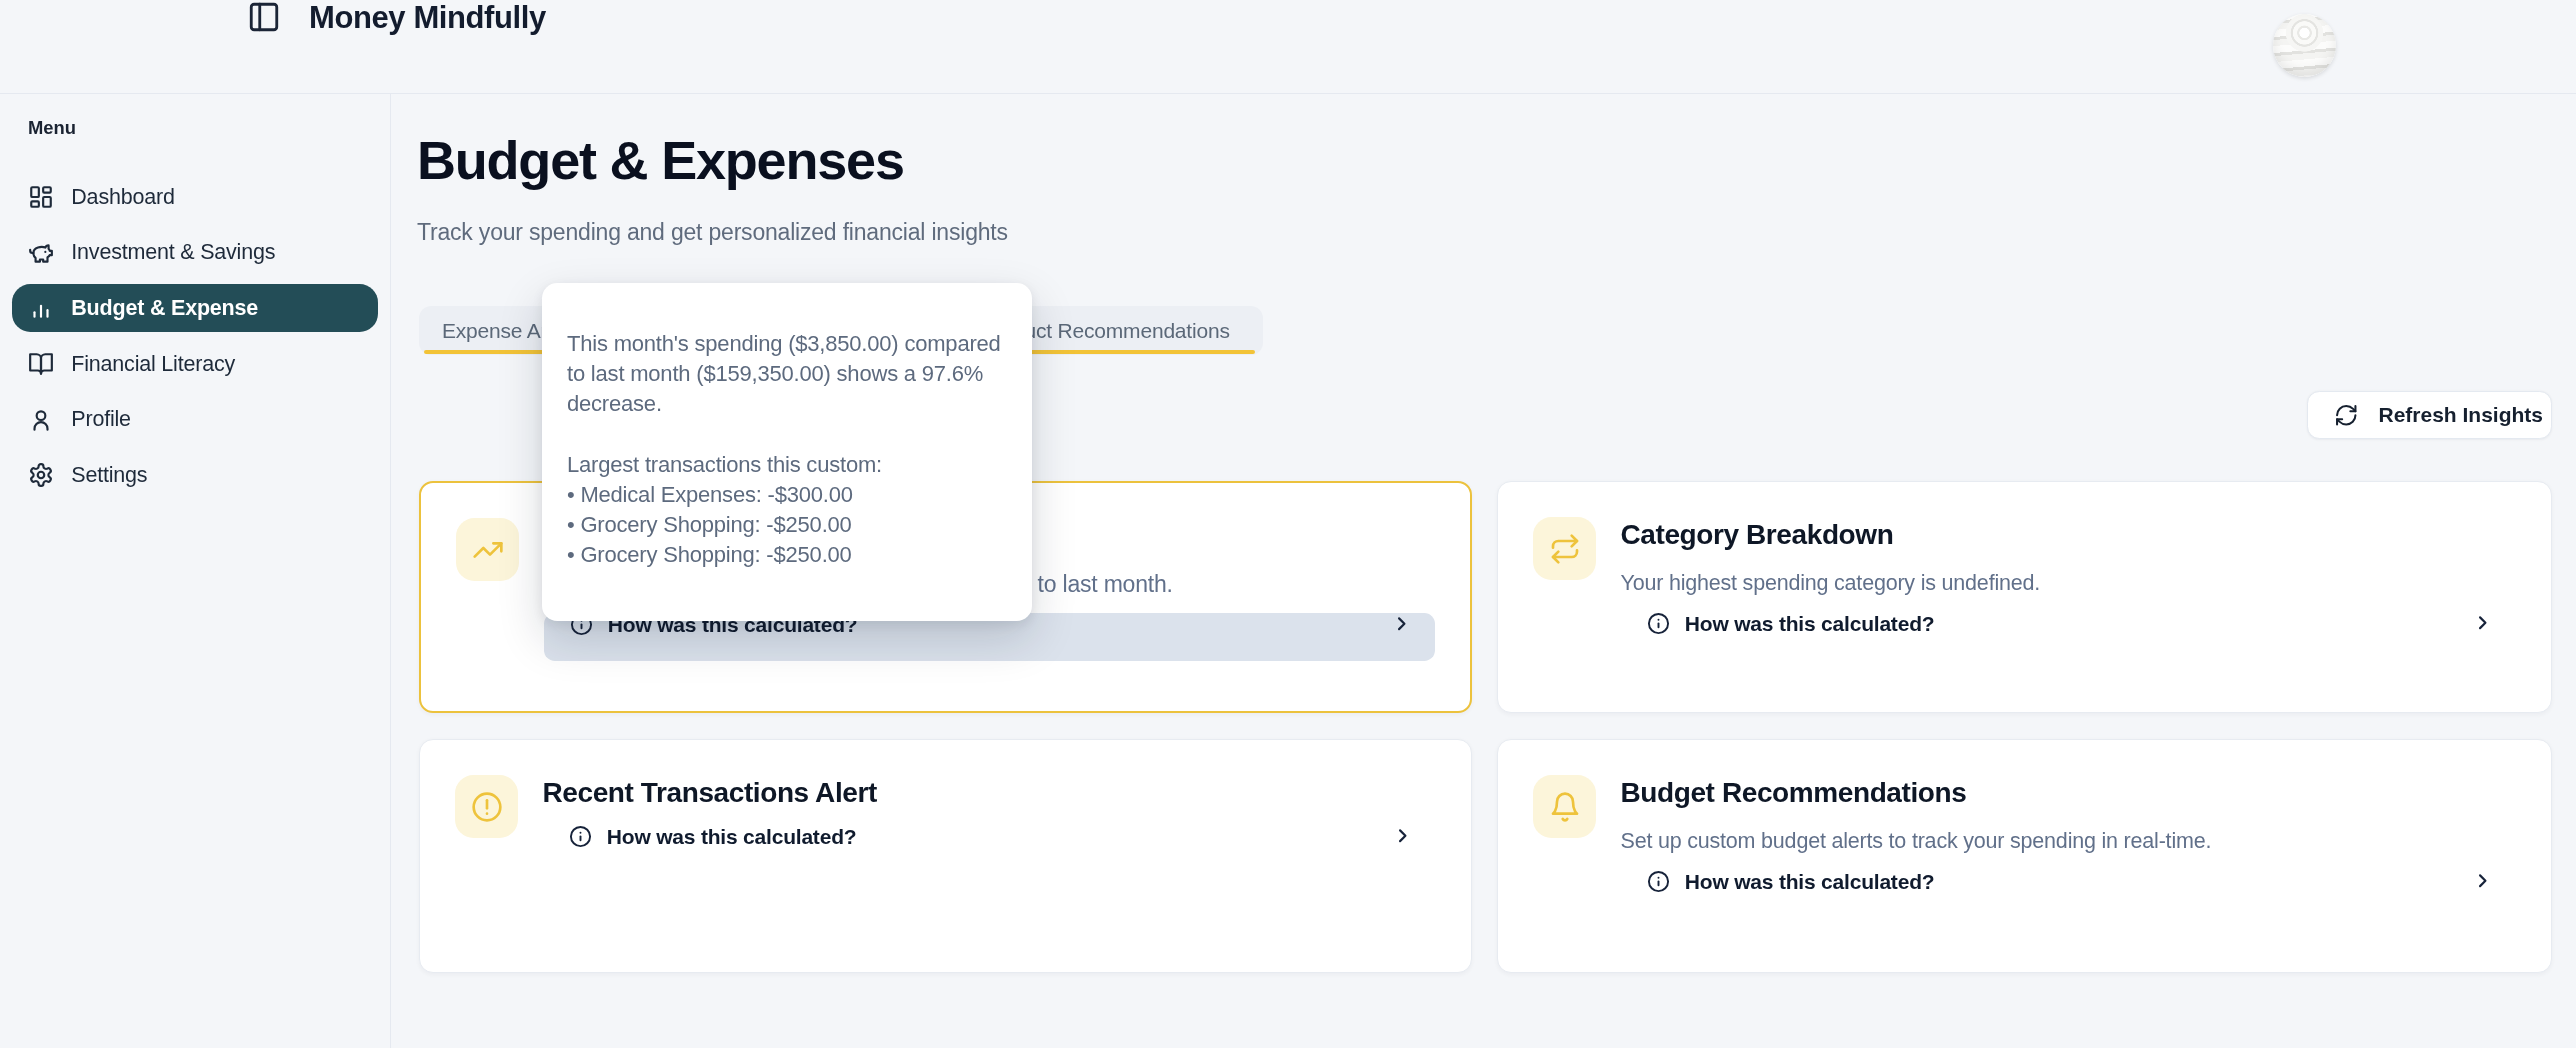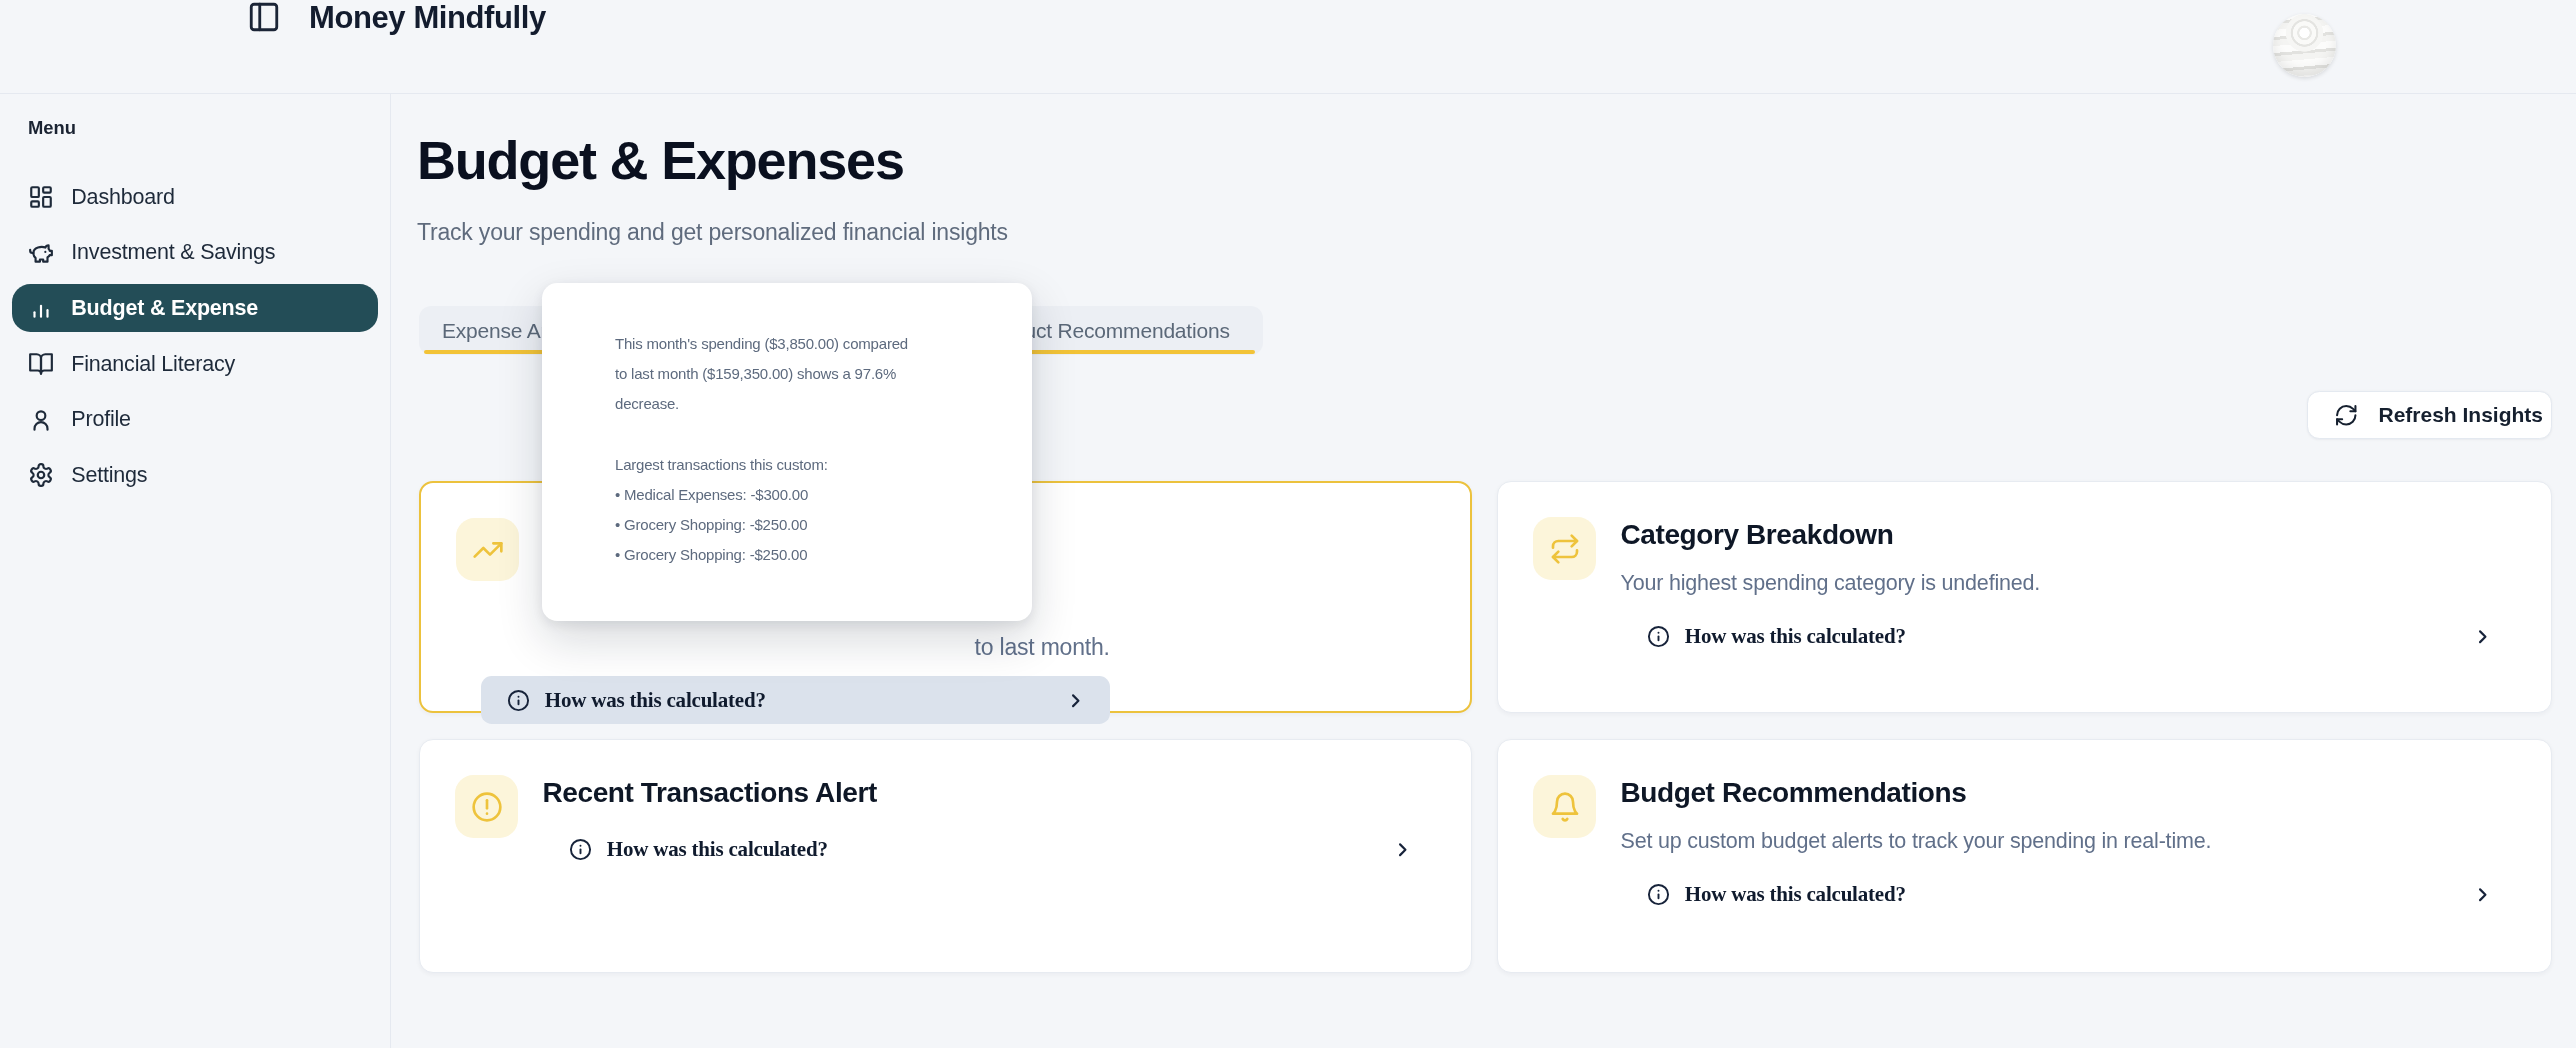--- a/index.html
+++ b/index.html
@@ -79,56 +79,56 @@
   .refresh-btn .r-text { margin-left:20px; font-size:21px; font-weight:700; color:#16202f; }
 
   
   .card {
     position:absolute; background:#ffffff;
     border:1.5px solid #e7ebf1; border-radius:14px;
     box-shadow:0 1.5px 4.6px rgba(16,24,40,.04);
     padding:35px 35px 0 35px;
     display:flex; align-items:flex-start;
   }
-  .card.highlight { border:2.3px solid #ecc23d;flex-direction:column; }
+  .card.highlight { border:2.3px solid #ecc23d; }
   .card-1 { left:419px; top:481px; width:1053px; height:232px; }
   .card-2 { left:1497px; top:481px; width:1055px; height:232px; }
   .card-3 { left:419px; top:739px; width:1053px; height:234px; }
   .card-4 { left:1497px; top:739px; width:1055px; height:234px; }
 
   .card-iconbox {
     flex:0 0 63px; width:63px; height:63px; border-radius:18.4px;
     background:#fcf5da; display:flex; align-items:center; justify-content:center;
   }
   .card-iconbox svg { width:32px; height:32px; color:#eec33c; }
   .card-body { flex:1; margin-left:24.5px; min-width:0; }
   .card-title { height:35px; font-size:28px; font-weight:700; color:#0e1726; letter-spacing:-0.4px; line-height:35px; }
   .card-desc { margin-top:17px; height:28px; font-size:21.5px; color:#61708a; letter-spacing:-0.2px; line-height:28px; white-space:nowrap; }
   .card-desc.offset { padding-left:494px; }
   .card-cta {
     margin-top:15.3px; height:48px; border-radius:10.7px;
-    display:flex; align-items:center; padding:0 23px 0 26px; cursor:pointer;
+    display:flex; padding:0 23px 0 26px; cursor:pointer;
     background:transparent; border:none; width:100%;
-    font-family:Liberation Serif, serif;
+    font-family:Liberation Sans, sans-serif;
   }
   .card-cta.selected { background:#dbe2ec; }
   .card-cta .info-i { width:23px; height:23px; color:#17233a; flex:0 0 23px; }
   .card-cta .cta-text { margin-left:15.3px; font-size:21px; font-weight:700; color:#101b2e; letter-spacing:-0.2px; }
   .card-cta .chev { margin-left:auto; width:21.5px; height:21.5px; color:#17233a; }
 
   
   .tooltip {
     position:absolute; left:542px; top:283px; width:490px; height:338px;
     background:#ffffff; border-radius:15.3px; z-index:50;
     box-shadow:0 18.4px 46px rgba(15,23,42,.16), 0 3.1px 10.7px rgba(15,23,42,.08);
     padding:24.5px 25px;
   }
   .tooltip-title { font-size:23px; font-weight:700; color:#101b30; letter-spacing:-0.2px; }
   .tooltip-body { margin-top:21.5px; }
-  .t-line { font-size:15px; color:#5d6a7e; line-height:30px; white-space:nowrap; letter-spacing:-0.2px;margin-left:48px; }
+  .t-line { font-size:22px; color:#5d6a7e; line-height:30px; white-space:nowrap; letter-spacing:-0.2px; }
   .t-gap { height:31px; }
 </style>
 </head>
 <body>
 
 <div class="header">
   <button class="panel-toggle">
     <svg viewBox="0 0 24 24" fill="none" stroke="currentColor" stroke-width="2" stroke-linecap="round" stroke-linejoin="round" width="34" height="34">
         <rect x="3" y="3" width="18" height="18" rx="2"></rect>
         <line x1="9" y1="3" x2="9" y2="21"></line>

